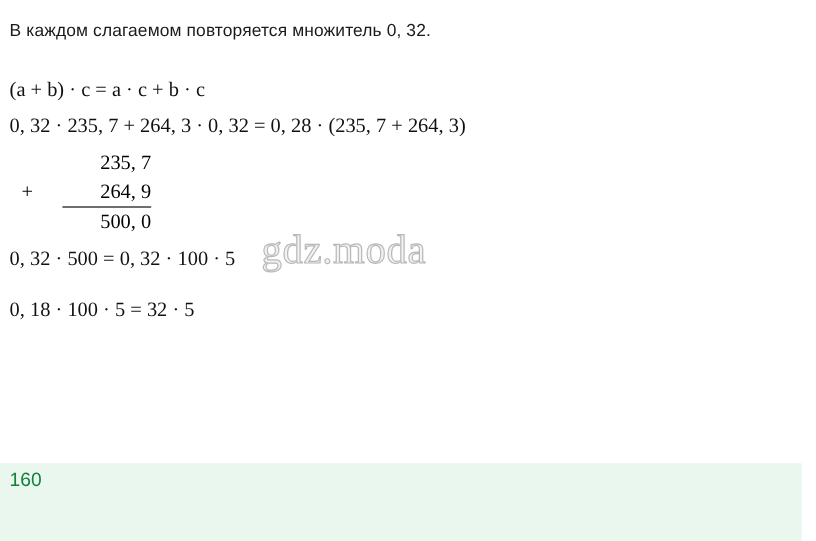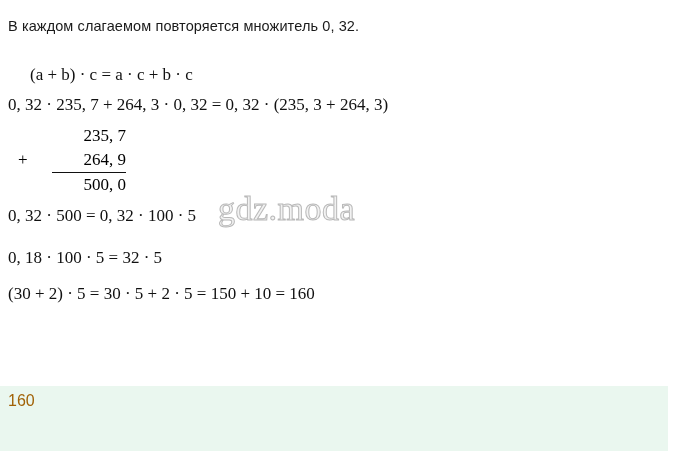--- a/index.html
+++ b/index.html
@@ -31,21 +31,21 @@
     letter-spacing: 0.1px;
   }
   .math {
     font-family: "Liberation Serif", serif;
     font-size: 17px;
     line-height: 30px;
     color: #111111;
     margin: 0;
     white-space: nowrap;
   }
-  .math.first { margin-top: 10px; margin-left: 22px; }
+  .math.first { margin-top: 10px; }
   .spacer-sm { height: 6px; }
   .spacer-md { height: 12px; }
 
   
   .colsum {
     font-family: "Liberation Serif", serif;
     font-size: 17px;
     line-height: 24px;
     margin: 4px 0 4px 0;
     position: relative;
@@ -94,34 +94,34 @@
     bottom: 0;
     height: 65px;
     background: #eaf7ef;
   }
   .answer-band .answer-text {
     position: absolute;
     left: 8px;
     top: 6px;
     font-family: "Liberation Sans", sans-serif;
     font-size: 16px;
-    color: #a16207;
+    color: #15803d;
   }
 </style>
 </head>
 <body>
 
 <div class="page">
 
   <p class="prose">В каждом слагаемом повторяется множитель 0, 32.</p>
 
   <div class="spacer-sm"></div>
 
   <p class="math first">(a + b) · c = a · c + b · c</p>
-  <p class="math">0, 32 · 235, 7 + 264, 3 · 0, 32 = 0, 32 · (235, 3 + 264, 3)</p>
+  <p class="math">0, 32 · 235, 7 + 264, 3 · 0, 32 = 0, 28 · (235, 7 + 264, 3)</p>
 
   <div class="colsum">
     <div class="row">
       <span class="sign"></span>
       <span class="val">235, 7</span>
     </div>
     <div class="row">
       <span class="sign">+</span>
       <span class="val">264, 9</span>
     </div>
@@ -132,21 +132,20 @@
   </div>
 
   <p class="math">0, 32 · 500 = 0, 32 · 100 · 5</p>
 
   <div class="spacer-md"></div>
 
   <p class="math">0, 18 · 100 · 5 = 32 · 5</p>
 
   <div class="spacer-sm"></div>
 
-  <p class="math">(30 + 2) · 5 = 30 · 5 + 2 · 5 = 150 + 10 = 160</p>
 
   <div class="watermark">gdz.moda</div>
 
   <div class="answer-band">
     <span class="answer-text">160</span>
   </div>
 
 </div>
 
 </body></html>

